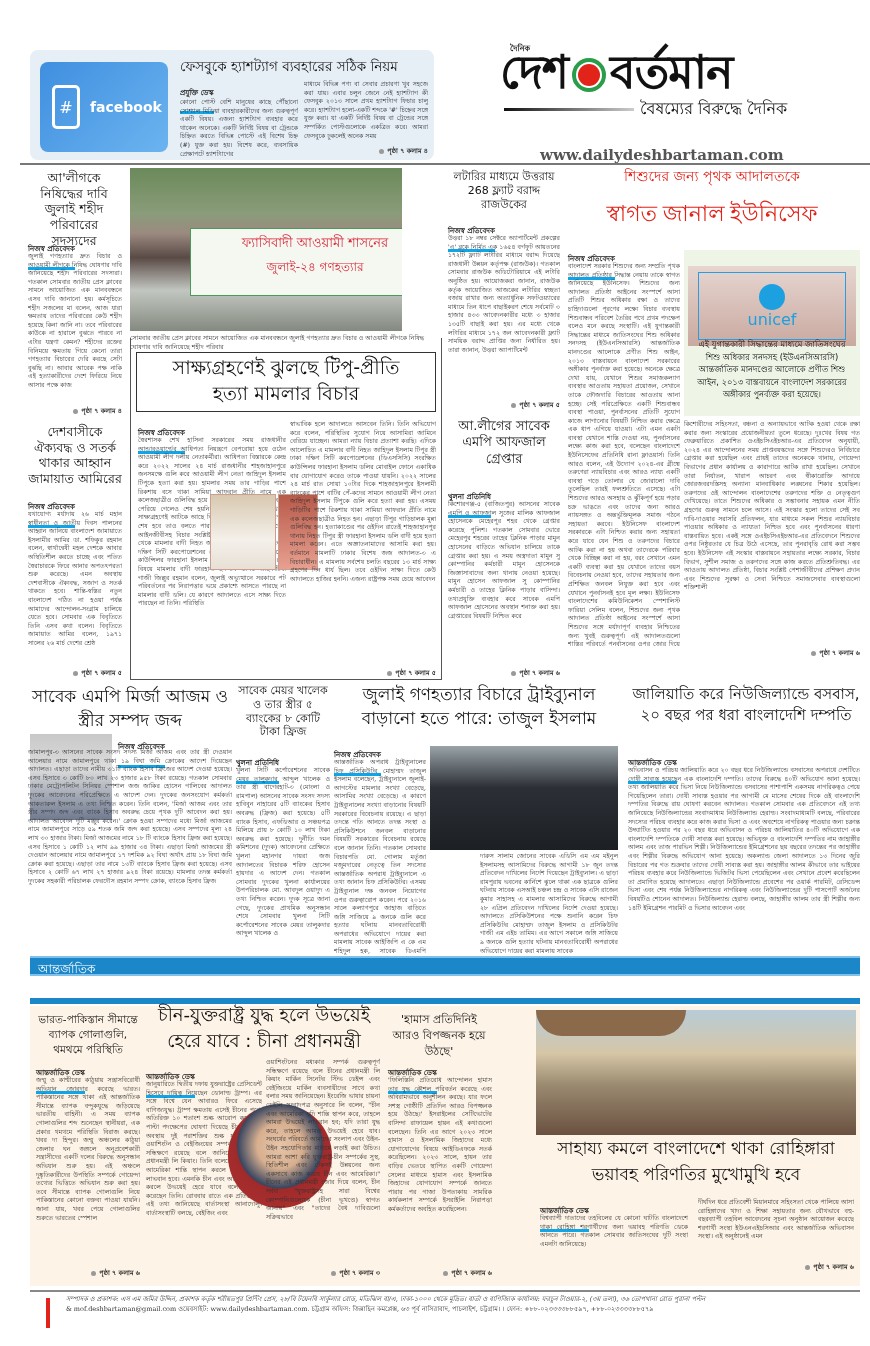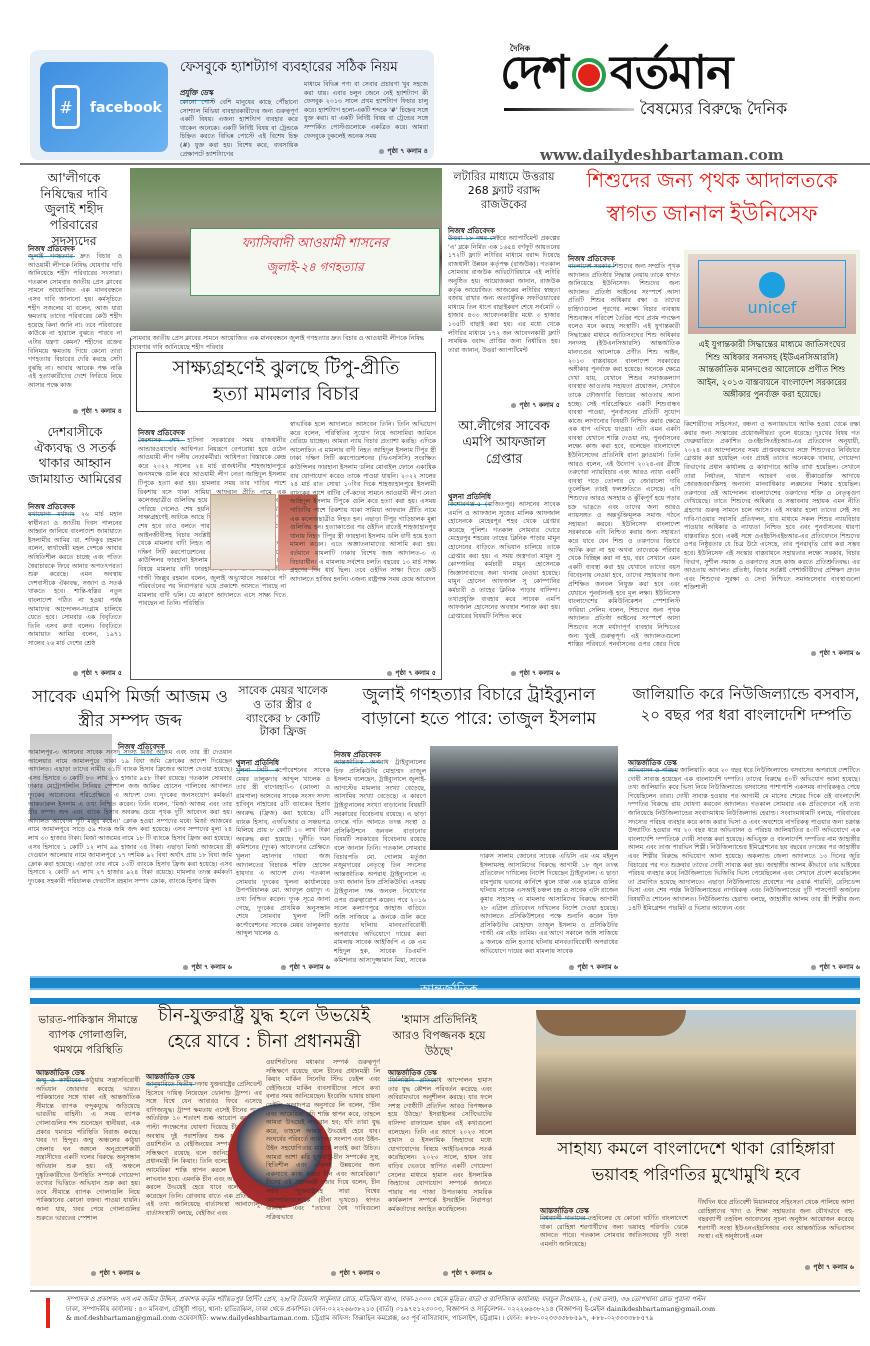--- a/index.html
+++ b/index.html
@@ -1,19 +1,19 @@
 <!DOCTYPE html>
 <html><head>
 <meta charset="utf-8">
 <style>
 *{box-sizing:border-box;margin:0;padding:0}
 body{width:870px;height:1346px;background:#fff;font-family:"DejaVu Serif",serif;color:#222;position:relative;overflow:hidden}
 .abs{position:absolute}
 .body-text{font-size:6.2px;line-height:8.6px;text-align:justify;color:#333;overflow:hidden}
-.byline{font-size:7px;font-weight:bold;color:#222;border-bottom:1px solid #0ea5e9;display:inline-block;padding-bottom:1px}
+.byline{font-size:7px;font-weight:bold;color:#222;border-bottom:3px solid #0ea5e9;display:inline-block;padding-bottom:12px}
 .jump{font-size:6.5px;text-align:right;font-weight:bold;color:#222}
 .jump .dot{display:inline-block;width:5px;height:5px;border-radius:50%;background:#999;margin-right:3px;vertical-align:middle}
 .head{font-family:"DejaVu Sans",sans-serif;color:#111;text-align:center;line-height:1.25}
 .photo{background:#888;overflow:hidden}
 .caption{font-size:6.2px;line-height:8.5px;color:#333}
 
 .fb-box{background:#e6eef6;border-radius:8px}
 .fb-img{background:linear-gradient(135deg,#3f8fe0,#6cb4f0);border-radius:8px;display:flex;align-items:center}
 .phone{width:28px;height:44px;border:3px solid #fff;border-radius:5px;margin-left:12px;display:flex;align-items:center;justify-content:center;color:#fff;font-size:16px;font-family:"DejaVu Sans",sans-serif}
 .fb-word{color:#fff;font-family:"DejaVu Sans",sans-serif;font-weight:bold;font-size:14px;margin-left:10px}
@@ -58,39 +58,39 @@
   <div class="abs" style="left:50px;top:106px;font-size:15px;font-weight:bold;color:#555;font-family:'DejaVu Serif',serif;">www.dailydeshbartaman.com</div>
 </div>
 
 <div class="abs" style="left:20px;top:163px;width:850px;height:2px;background:#777;"></div>
 
 <div class="abs head" style="left:28px;top:170px;width:92px;font-size:12.5px;">আ'লীগকে নিষিদ্ধের দাবি জুলাই শহীদ পরিবারের সদস্যদের</div>
 <div class="abs" style="left:28px;top:236px;"><span class="byline">নিজস্ব প্রতিবেদক</span></div>
 <div class="abs body-text" style="left:28px;top:252px;width:94px;height:152px;">জুলাই গণহত্যার দ্রুত বিচার ও আওয়ামী লীগকে নিষিদ্ধ ঘোষণার দাবি জানিয়েছে শহীদ পরিবারের সদস্যরা। গতকাল সোমবার জাতীয় প্রেস ক্লাবের সামনে আয়োজিত এক মানববন্ধনে এসব দাবি জানানো হয়। কর্মসূচিতে শহীদ সজলের মা বলেন, আজ যারা ক্ষমতায় তাদের পরিবারের কেউ শহীদ হয়েছে কিনা জানি না। তবে পরিবারের কাউকে না হারালে বুঝতে পারবে না এটার যন্ত্রণা কেমন? শহীদের রক্তের বিনিময়ে ক্ষমতায় গিয়ে কেনো তারা গণহত্যার বিচারের দেরি করছে সেটা বুঝছি না। আবার আরেক পক্ষ নাকি এই হত্যাকারীদের দেশে ফিরিয়ে নিয়ে আসার পক্ষে কাজ</div>
 <div class="abs jump" style="left:28px;top:406px;width:94px;"><span class="dot"></span><span>পৃষ্ঠা ৭ কলাম ৪</span></div>
 
-<div class="abs photo" style="left:130px;top:168px;width:312px;height:163px;background:linear-gradient(180deg,#6b8a5a 0%,#8a9c7a 28%,#9b8a80 40%,#5a4a46 55%,#c2c6c0 75%,#848a80 100%);font-style:italic;">
+<div class="abs photo" style="left:130px;top:168px;width:272px;height:163px;background:linear-gradient(180deg,#6b8a5a 0%,#8a9c7a 28%,#9b8a80 40%,#5a4a46 55%,#c2c6c0 75%,#848a80 100%);">
   <div class="abs" style="left:60px;top:60px;width:250px;height:68px;background:#f4f8f0;border:1px solid #4a9a5a;">
     <div style="font-family:'DejaVu Sans',sans-serif;color:#d8263a;font-size:13px;text-align:center;margin-top:4px;">ফ্যাসিবাদী আওয়ামী শাসনের</div>
     <div style="font-family:'DejaVu Sans',sans-serif;color:#d8263a;font-size:12px;text-align:center;margin-top:4px;">জুলাই-২৪ গণহত্যার</div>
   </div>
 </div>
 <div class="abs caption" style="left:130px;top:334px;width:312px;">সোমবার জাতীয় প্রেস ক্লাবের সামনে আয়োজিত এক মানববন্ধনে জুলাই গণহত্যার দ্রুত বিচার ও আওয়ামী লীগকে নিষিদ্ধ ঘোষণার দাবি জানিয়েছে শহীদ পরিবার</div>
 
 <div class="abs head" style="left:448px;top:170px;width:112px;font-size:11px;">লটারির মাধ্যমে উত্তরায় 268 ফ্ল্যাট বরাদ্দ রাজউকের</div>
 <div class="abs" style="left:448px;top:218px;"><span class="byline">নিজস্ব প্রতিবেদক</span></div>
 <div class="abs body-text" style="left:448px;top:234px;width:112px;height:164px;">উত্তরা ১৮ নম্বর সেক্টরে অ্যাপার্টমেন্ট প্রকল্পের 'এ' ব্লকে নির্মিত এক ১৬৫৪ বর্গফুট আয়তনের ১৭২টি ফ্ল্যাট লটারির মাধ্যমে বরাদ্দ দিয়েছে রাজধানী উন্নয়ন কর্তৃপক্ষ (রাজউক)। গতকাল সোমবার রাজউক অডিটোরিয়ামে এই লটারি অনুষ্ঠিত হয়। আয়োজকরা জানান, রাজউক কর্তৃক আয়োজিত আজকের লটারির স্বচ্ছতা বজায় রাখার জন্য অত্যাধুনিক সফটওয়্যারের মাধ্যমে তিন ধাপে বাছাইকরণ শেষে সর্বমোট ৩ হাজার ৪৩৩ আবেদনকারীর মধ্যে ৩ হাজার ১৩৫টি বাছাই করা হয়। এর মধ্যে থেকে লটারির মাধ্যমে ১৭২ জন আবেদনকারী ফ্ল্যাট সাময়িক বরাদ্দ প্রাপ্তির জন্য নির্ধারিত হয়। তারা জানান, উত্তরা অ্যাপার্টমেন্ট</div>
 <div class="abs jump" style="left:448px;top:400px;width:112px;"><span class="dot"></span><span>পৃষ্ঠা ৭ কলাম ৫</span></div>
 
-<div class="abs head red-head" style="left:562px;top:168px;width:300px;font-size:20px;color:#e2231a;">শিশুদের জন্য পৃথক আদালতকে</div>
+<div class="abs head red-head" style="left:562px;top:168px;width:300px;font-size:14px;color:#e2231a;">শিশুদের জন্য পৃথক আদালতকে</div>
 <div class="abs head red-head" style="left:562px;top:200px;width:300px;font-size:22px;color:#e2231a;font-family:Liberation Serif, serif;">স্বাগত জানাল ইউনিসেফ</div>
 <div class="abs" style="left:568px;top:246px;"><span class="byline">নিজস্ব প্রতিবেদক</span></div>
 <div class="abs body-text" style="left:568px;top:262px;width:112px;height:384px;">বাংলাদেশ সরকার শিশুদের জন্য সম্প্রতি পৃথক আদালত প্রতিষ্ঠার সিদ্ধান্ত নেয়ায় তাকে স্বাগত জানিয়েছে ইউনিসেফ। শিশুদের জন্য আদালত প্রতিষ্ঠা আইনের সংস্পর্শে আসা প্রতিটি শিশুর অধিকার রক্ষা ও তাদের চাহিদাগুলো পূরণের লক্ষ্যে বিচার ব্যবস্থায় শিশুবান্ধব পরিবেশ তৈরির পথে প্রথম পদক্ষেপ বলেও মনে করছে সংস্থাটি। এই যুগান্তকারী সিদ্ধান্তের মাধ্যমে জাতিসংঘের শিশু অধিকার সনদসহ (ইউএনসিআরসি) আন্তর্জাতিক মানদণ্ডের আলোকে প্রণীত শিশু আইন, ২০১৩ বাস্তবায়নে বাংলাদেশ সরকারের অঙ্গীকার পুনর্ব্যক্ত করা হয়েছে। অনেকে ক্ষেত্রে দেখা যায়, যেখানে শিশুর সমাজকল্যাণ ব্যবস্থার আওতায় সহায়তা প্রয়োজন, সেখানে তাকে ফৌজদারি বিচারের আওতায় আনা হচ্ছে। সেই পরিপ্রেক্ষিতে একটি শিশুবান্ধব ব্যবস্থা পাওয়া, পুনর্বাসনের প্রতিটি সুযোগ কাজে লাগানোর বিষয়টি নিশ্চিত করার ক্ষেত্রে এক ধাপ এগিয়ে যাওয়া। এটা এমন একটা ব্যবস্থা যেখানে শাস্তি দেওয়া নয়, পুনর্বাসনের লক্ষ্যে কাজ করা হবে, বলেছেন বাংলাদেশে ইউনিসেফের প্রতিনিধি রানা ফ্লাওয়ার্স। তিনি আরও বলেন, এই উদ্যোগ ২০২৪-এর গ্রীষ্মে তরুণেরা ন্যায়বিচার এবং আরও ন্যায্য একটি ব্যবস্থা গড়ে তোলার যে জোরালো দাবি তুলেছিল তারই ফলশ্রুতিতে এসেছে। এটা শিশুদের আরও অসহায় ও ঝুঁকিপূর্ণ হয়ে পড়ার চক্র ভাঙতে এবং তাদের জন্য আরও ন্যায়সঙ্গত ও অন্তর্ভুক্তিমূলক সমাজ গঠনে সহায়তা করবে। ইউনিসেফ বাংলাদেশ সরকারকে এটা নিশ্চিত করার জন্য সহায়তা করে যাবে যেন শিশু ও তরুণদের বিচারে আটক করা না হয় অথবা তাদেরকে পরিবার থেকে বিচ্ছিন্ন করা না হয়, বরং সেখানে এমন একটি ব্যবস্থা করা হয় যেখানে তাদের বয়স বিবেচনায় নেওয়া হবে, তাদের সহায়তার জন্য প্রশিক্ষিত জনবল নিযুক্ত করা হবে এবং যেখানে পুনর্বাসনই হবে মূল লক্ষ্য। ইউনিসেফ বাংলাদেশের কমিউনিকেশন স্পেশালিস্ট ফারিয়া সেলিম বলেন, শিশুদের জন্য পৃথক আদালত প্রতিষ্ঠা আইনের সংস্পর্শে আসা শিশুদের সঙ্গে মর্যাদাপূর্ণ ব্যবহার নিশ্চিতের জন্য খুবই গুরুত্বপূর্ণ। এই আদালতগুলো শাস্তির পরিবর্তে পুনর্বাসনের ওপর জোর দিয়ে শিশুদের জন্য বিশেষায়িত আইনি ও সামাজিক সেবা দেবে এবং প্রশিক্ষিত বিচারক ও আইন পেশা সংশ্লিষ্টদের সমন্বয়ে শিশু-সংবেদনশীল পরিবেশে বিচারিক প্রক্রিয়া নিশ্চিত করবে। খুব গুরুত্বপূর্ণ একটি সময়ে শিশুদের জন্য পৃথক আদালত গঠনের এই সিদ্ধান্ত এসেছে, বিশেষ করে ২০২৪ সালের গণবিক্ষোভের পরে, যেখানে তরুণেরা ন্যায়বিচার, জবাবদিহিতা ও আরও ভালো সুযোগের দাবি তুলেছিল। তাদের সেই দাবিগুলো শিশু ও কিশোর-</div>
 <div class="abs" style="left:684px;top:250px;width:176px;height:166px;background:#eef4e6;">
-  <div class="abs" style="left:4px;top:4px;width:168px;height:80px;background:linear-gradient(180deg,#e6d6d0,#c9a9a0);">
+  <div class="abs" style="left:4px;top:16px;width:168px;height:80px;background:linear-gradient(180deg,#e6d6d0,#c9a9a0);">
     <div class="abs" style="left:10px;top:6px;width:148px;height:68px;border:1px solid #2a9de0;display:flex;flex-direction:column;align-items:center;justify-content:center;">
       <span style="width:26px;height:26px;border-radius:50%;background:#1ca0e0;display:block;"></span>
       <span style="font-family:'DejaVu Sans',sans-serif;color:#1ca0e0;font-size:16px;">unicef</span>
     </div>
   </div>
   <div class="abs head" style="left:6px;top:88px;width:164px;font-size:8.3px;line-height:12.5px;">এই যুগান্তকারী সিদ্ধান্তের মাধ্যমে জাতিসংঘের শিশু অধিকার সনদসহ (ইউএনসিআরসি) আন্তর্জাতিক মানদণ্ডের আলোকে প্রণীত শিশু আইন, ২০১৩ বাস্তবায়নে বাংলাদেশ সরকারের অঙ্গীকার পুনর্ব্যক্ত করা হয়েছে।</div>
 </div>
 <div class="abs body-text" style="left:684px;top:420px;width:176px;height:226px;">কিশোরীদের সহিংসতা, বঞ্চনা ও অন্যায়ভাবে আটক হওয়া থেকে রক্ষা করার জন্য সংস্কারের প্রয়োজনীয়তা তুলে ধরেছে। দুঃখের বিষয় গত ফেব্রুয়ারিতে প্রকাশিত ওএইচসিএইচআর-এর প্রতিবেদন অনুযায়ী, ২০২৪ এর আন্দোলনের সময় প্রাপ্তবয়স্কদের সঙ্গে শিশুদেরও নির্বিচারে গ্রেপ্তার করা হয়েছিল এবং প্রায়ই তাদের অনেককে থানায়, গোয়েন্দা বিভাগের প্রধান কার্যালয় ও কারাগারে আটক রাখা হয়েছিল। সেখানে তারা নির্যাতন, খারাপ আচরণ এবং স্বীকারোক্তি আদায়ে জোরজবরদস্তিসহ অন্যান্য মানবাধিকার লঙ্ঘনের শিকার হয়েছিল। তরুণদের ওই আন্দোলন বাংলাদেশের তরুণদের শক্তি ও নেতৃত্বগুণ দেখিয়েছে। তাতে শিশুদের অধিকার ও সম্ভাবনার সহায়ক এমন নীতি গ্রহণের গুরুত্ব সামনে চলে আসে। এই সংস্কার হলো তাদের সেই সব দাবি-দাওয়ার সরাসরি প্রতিফলন, যার মাধ্যমে সকল শিশুর ন্যায়বিচার পাওয়ার অধিকার ও ন্যায্যতা নিশ্চিত হবে এবং পুনর্বাসনের ধারণা বাস্তবায়িত হবে। একই সঙ্গে ওএইচসিএইচআর-এর প্রতিবেদনে শিশুদের ওপর নিষ্ঠুরতার যে চিত্র উঠে এসেছে, তার পুনরাবৃত্তি রোধ করা সম্ভব হবে। ইউনিসেফ এই সংস্কার বাস্তবায়নে সহায়তার লক্ষ্যে সরকার, বিচার বিভাগ, সুশীল সমাজ ও তরুণদের সঙ্গে কাজ করতে প্রতিশ্রুতিবদ্ধ। এর আওতায় আদালত প্রতিষ্ঠা, বিচার সংশ্লিষ্ট পেশাজীবীদের প্রশিক্ষণ প্রদান এবং শিশুদের সুরক্ষা ও সেবা নিশ্চিতে সমাজসেবার ব্যবস্থাগুলো শক্তিশালী</div>
 <div class="abs jump" style="left:684px;top:648px;width:176px;"><span class="dot"></span><span>পৃষ্ঠা ৭ কলাম ৬</span></div>
 
@@ -132,21 +132,21 @@
 <div class="abs photo" style="left:430px;top:746px;width:188px;height:104px;background:linear-gradient(180deg,#9aa4a8 0%,#2c3036 40%,#1c1f24 100%);"></div>
 <div class="abs body-text" style="left:334px;top:758px;width:92px;height:206px;">আন্তর্জাতিক অপরাধ ট্রাইব্যুনালের চিফ প্রসিকিউটর মোহাম্মদ তাজুল ইসলাম বলেছেন, ট্রাইব্যুনালে জুলাই-আগস্টের মামলার সংখ্যা বেড়েছে, আসামির সংখ্যা বেড়েছে। এ কারণে ট্রাইব্যুনালের সংখ্যা বাড়ানোর বিষয়টি সরকারের বিবেচনায় রয়েছে। এ ছাড়া তদন্তে গতি আনতে তদন্ত সংস্থা ও প্রসিকিউশনে জনবল বাড়ানোর বিষয়টি সরকারের বিবেচনায় রয়েছে বলে জানান তিনি। গতকাল সোমবার বিচারপতি মো. গোলাম মর্তুজা মজুমদারের নেতৃত্বে তিন সদস্যের আন্তর্জাতিক অপরাধ ট্রাইব্যুনালে এ তথ্য জানান চিফ প্রসিকিউটর। এসময় ট্রাইব্যুনাল দক্ষ জনবল নিয়োগের ওপর গুরুত্বারোপ করেন। পরে ২০১৬ সালে কল্যাণপুরে জাহাজ বাড়িতে জঙ্গি সাজিয়ে ৯ জনকে গুলি করে হত্যার ঘটনায় মানবতাবিরোধী অপরাধের অভিযোগে দায়ের করা মামলায় সাবেক আইজিপি এ কে এম শহিদুল হক, সাবেক ডিএমপি কমিশনার আসাদুজ্জামান মিয়া, সাবেক এসপি জসিম উদ্দিন মোল্লাকে গ্রেপ্তার দেখানোর নির্দেশ দেন ট্রাইব্যুনাল। এ মামলায় তদন্ত প্রতিবেদন আগামী ৭ মে দাখিলের নির্দেশ দেওয়া হয়েছে। এদিকে মিরপুরে জুলাই-আগস্টে গণহত্যার অভিযোগে</div>
 <div class="abs body-text" style="left:480px;top:852px;width:138px;height:110px;">দারুস সালাম জোনের সাবেক এডিসি এম এম মইনুল ইসলামসহ আসামিদের বিরুদ্ধে আগামী ১৮ জুন তদন্ত প্রতিবেদন দাখিলের নির্দেশ দিয়েছেন ট্রাইব্যুনাল। এ ছাড়া রামপুরায় ভবনের কার্নিশে ঝুলে থাকা এক ছাত্রকে গুলির ঘটনায় সাবেক এসআই চঞ্চল চন্দ্র ও সাবেক এসি রাজেন কুমার সাহাসহ এ মামলার আসামিদের বিরুদ্ধে আগামী ২৮ এপ্রিল প্রতিবেদন দাখিলের নির্দেশ দেওয়া হয়েছে। আদালতে প্রসিকিউশনের পক্ষে শুনানি করেন চিফ প্রসিকিউটর মোহাম্মদ তাজুল ইসলাম ও প্রসিকিউটর গাজী এম এইচ তামিম। এর আগে সকালে জঙ্গি সাজিয়ে ৯ জনকে গুলি হত্যার ঘটনায় মানবতাবিরোধী অপরাধের অভিযোগে দায়ের করা মামলায় সাবেক</div>
 <div class="abs jump" style="left:480px;top:962px;width:138px;"><span class="dot"></span><span>পৃষ্ঠা ৭ কলাম ৬</span></div>
 
 <div class="abs head" style="left:628px;top:684px;width:236px;font-size:15px;line-height:21px;">জালিয়াতি করে নিউজিল্যান্ডে বসবাস, ২০ বছর পর ধরা বাংলাদেশি দম্পতি</div>
 <div class="abs" style="left:628px;top:750px;"><span class="byline">আন্তর্জাতিক ডেস্ক</span></div>
 <div class="abs body-text" style="left:628px;top:766px;width:232px;height:196px;">অভিবাসন ও পরিচয় জালিয়াতি করে ২০ বছর ধরে নিউজিল্যান্ডে বসবাসের অপরাধে দেশটিতে দোষী সাব্যস্ত হয়েছেন এক বাংলাদেশি দম্পতি। তাদের বিরুদ্ধে ৪০টি অভিযোগ আনা হয়েছে। তথ্য জালিয়াতি করে ভিসা নিয়ে নিউজিল্যান্ডে বসবাসের পাশাপাশি একসময় নাগরিকত্বও পেয়ে গিয়েছিলেন তারা। দোষী সাব্যস্ত হওয়ার পর আগামী মে মাসের শেষের দিকে ওই বাংলাদেশি দম্পতির বিরুদ্ধে রায় ঘোষণা করবেন আদালত। গতকাল সোমবার এক প্রতিবেদনে এই তথ্য জানিয়েছে নিউজিল্যান্ডের সংবাদমাধ্যম নিউজিল্যান্ড হেরাল্ড। সংবাদমাধ্যমটি বলছে, পরিবারের সদস্যের পরিচয় ব্যবহার করে কাজ করার ভিসা ও এবং অবশেষে নাগরিকত্ব পাওয়ার জন্য চক্রান্ত উদ্ঘাটিত হওয়ার পর ২০ বছর ধরে অভিবাসন ও পরিচয় জালিয়াতির ৪০টি অভিযোগে এক বাংলাদেশি দম্পতিকে দোষী সাব্যস্ত করা হয়েছে। অভিযুক্ত ও বাংলাদেশি দম্পতির নাম জাহাঙ্গীর আলম এবং তাজ পারভিন শিল্পী। নিউজিল্যান্ডের ইমিগ্রেশনের ছয় বছরের তদন্তের পর জাহাঙ্গীর এবং শিল্পীর বিরুদ্ধে অভিযোগ আনা হয়েছে। অকল্যান্ড জেলা আদালতে ১৩ দিনের জুরি বিচারের পর গত শুক্রবার তাদের দোষী সাব্যস্ত করা হয়। জাহাঙ্গীর আলম কীভাবে তার ভাইয়ের পরিচয় ব্যবহার করে নিউজিল্যান্ডে ভিজিটর ভিসা পেয়েছিলেন এবং সেখানে প্রবেশ করেছিলেন তা প্রমাণিত হয়েছে আদালতে। এছাড়া নিউজিল্যান্ডে প্রবেশের পর ওয়ার্ক পারমিট, রেসিডেন্স ভিসা এবং শেষ পর্যন্ত নিউজিল্যান্ডের নাগরিকত্ব এবং নিউজিল্যান্ডের দুটি পাসপোর্ট অর্জনের বিষয়টিও শোনেন আদালত। নিউজিল্যান্ড হেরাল্ড বলছে, জাহাঙ্গীর আলম তার স্ত্রী শিল্পীর জন্য ১৪টি ইমিগ্রেশন পারমিট ও ভিসার আবেদন এবং</div>
 <div class="abs jump" style="left:628px;top:962px;width:232px;"><span class="dot"></span><span>পৃষ্ঠা ৭ কলাম ৬</span></div>
 
-<div class="abs intl-bar" style="left:30px;top:976px;width:830px;height:14px;text-align:center;">
+<div class="abs intl-bar" style="left:30px;top:956px;width:830px;height:20px;">
   <span style="color:#fff;font-family:'DejaVu Sans',sans-serif;font-size:12px;margin-left:8px;line-height:16px;">আন্তর্জাতিক</span>
 </div>
 <div class="abs" style="left:30px;top:998px;width:830px;height:6px;background:#1b87c9;"></div>
 
 <div class="abs intl-section" style="left:30px;top:1006px;width:830px;height:280px;"></div>
 
 <div class="abs head" style="left:36px;top:1012px;width:104px;font-size:10.5px;line-height:15px;">ভারত-পাকিস্তান সীমান্তে ব্যাপক গোলাগুলি, থমথমে পরিস্থিতি</div>
 <div class="abs" style="left:36px;top:1060px;"><span class="byline">আন্তর্জাতিক ডেস্ক</span></div>
 <div class="abs body-text" style="left:36px;top:1076px;width:104px;height:190px;">জম্মু ও কাশ্মীরের কাঠুয়ায় সন্ত্রাসবিরোধী অভিযান জোরদার করেছে ভারত। পাকিস্তানের সঙ্গে থাকা এই আন্তর্জাতিক সীমান্তে ব্যাপক বন্দুকযুদ্ধে জড়িয়েছে ভারতীয় বাহিনী। এ সময় ব্যাপক গোলাগুলির শব্দ শুনেছেন স্থানীয়রা, এক প্রকার থমথমে পরিস্থিতি বিরাজ করছে। খবর দ্য হিন্দুর। জম্মু অঞ্চলের কাঠুয়া জেলার ঘন জঙ্গলে অনুপ্রবেশকারী সন্ত্রাসীদের একটি দলের বিরুদ্ধে অনুসন্ধান অভিযান শুরু হয়। এই অঞ্চলে দুষ্কৃতিকারীদের উপস্থিতি সম্পর্কে গোয়েন্দা তথ্যের ভিত্তিতে অভিযান শুরু করা হয়। তবে সীমান্তে ব্যাপক গোলাগুলি নিয়ে পাকিস্তানের কোনো বক্তব্য পাওয়া যায়নি। জানা যায়, খবর পেয়ে গোলাগুলির শুরুতে ভারতের স্পেশাল</div>
 <div class="abs jump" style="left:36px;top:1268px;width:104px;"><span class="dot"></span><span>পৃষ্ঠা ৭ কলাম ৬</span></div>
@@ -170,15 +170,14 @@
 <div class="abs head" style="left:536px;top:1138px;width:320px;font-size:17px;">সাহায্য কমলে বাংলাদেশে থাকা রোহিঙ্গারা</div>
 <div class="abs head" style="left:536px;top:1164px;width:320px;font-size:17px;">ভয়াবহ পরিণতির মুখোমুখি হবে</div>
 <div class="abs" style="left:540px;top:1198px;"><span class="byline">আন্তর্জাতিক ডেস্ক</span></div>
 <div class="abs body-text" style="left:540px;top:1214px;width:148px;height:56px;">বিশ্বব্যাপী দাতাদের তহবিলের যে কোনো ঘাটতি বাংলাদেশে থাকা রোহিঙ্গা শরণার্থীদের জন্য ভয়াবহ পরিণতি ডেকে আনতে পারে। গতকাল সোমবার জাতিসংঘের দুটি সংস্থা এমনটা জানিয়েছে।</div>
 <div class="abs body-text" style="left:698px;top:1198px;width:156px;height:62px;">দীর্ঘদিন ধরে প্রতিবেশী মিয়ানমারে সহিংসতা থেকে পালিয়ে আসা রোহিঙ্গাদের খাদ্য ও শিক্ষা সহায়তার জন্য যৌথভাবে বহু-বছরব্যাপী তহবিল আবেদনের সূচনা অনুষ্ঠান আয়োজন করেছে শরণার্থী সংস্থা ইউএনএইচসিআর এবং আন্তর্জাতিক অভিবাসন সংস্থা। এই অনুষ্ঠানেই এমন</div>
 <div class="abs jump" style="left:698px;top:1262px;width:156px;"><span class="dot"></span><span>পৃষ্ঠা ৭ কলাম ৬</span></div>
 
 <div class="abs footer" style="left:30px;top:1290px;width:830px;height:40px;padding-top:3px;">
   <div class="abs" style="left:16px;top:6px;width:4px;height:30px;background:#e2231a;"></div>
   <div style="margin-left:36px;white-space:nowrap;overflow:hidden;font-style:italic;">সম্পাদক ও প্রকাশক: এস এম জমির উদ্দিন, প্রকাশক কর্তৃক শরীয়তপুর প্রিন্টিং প্রেস, ২৮/বি টয়েনবি সার্কুলার রোড, মতিঝিল বা/এ, ঢাকা-১০০০ থেকে মুদ্রিত। বার্তা ও বাণিজ্যিক কার্যালয়: ফরচুন টাওয়ার-২, (৩য় তলা), ৩৬ তোপখানা রোড পুরানা পল্টন</div>
-  <div style="margin-left:36px;white-space:nowrap;overflow:hidden;">ঢাকা, সম্পাদকীয় কার্যালয় : ৪০ মনিবাগ, চৌধুরী পাড়া, থানা: হাতিরঝিল, ঢাকা থেকে প্রকাশিত। ফোন:০২২২৬৬৩৮২১৩ (বার্তা) ০১৯৭৫১২৩০০৩, বিজ্ঞাপন ও সার্কুলেশন- ০২২২৬৬৩৮২১৪ (বিজ্ঞাপন) ই-মেইল dainikdeshbartaman@gmail.com</div>
   <div style="margin-left:36px;white-space:nowrap;overflow:hidden;">&amp; mof.deshbartaman@gmail.com ওয়েবসাইট: www.dailydeshbartaman.com. চট্টগ্রাম অফিস: জিন্নাহিন কমপ্লেক্স, ৬৩ পূর্ব নাসিরাবাদ, পাচলাইশ, চট্টগ্রাম। । ফোন: +৮৮-০২৩৩৩৩৮৮৫৯৭, +৮৮-০২৩৩৩৩৮৮৫৭৯</div>
 </div>
 
 </body></html>

